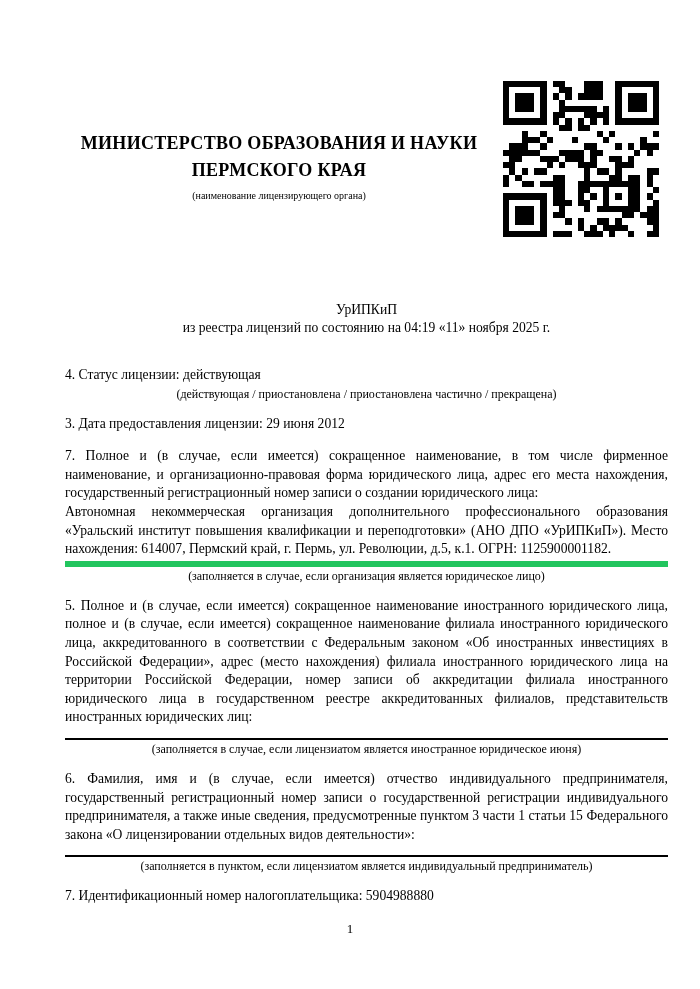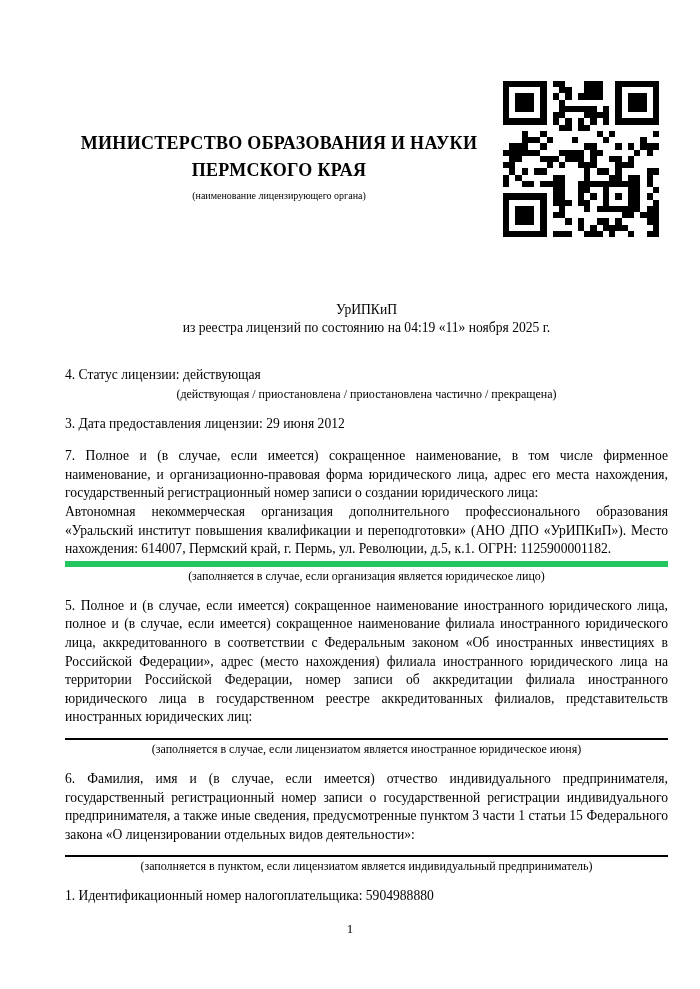--- a/index.html
+++ b/index.html
@@ -374,20 +374,20 @@
       <p class="note">(заполняется в случае, если лицензиатом является иностранное юридическое июня)</p>
     </div>
 
     <div class="item">
       <p class="justify">6. Фамилия, имя и (в случае, если имеется) отчество индивидуального предпринимателя, государственный регистрационный номер записи о государственной регистрации индивидуального предпринимателя, а также иные сведения, предусмотренные пунктом 3 части 1 статьи 15 Федерального закона «О лицензировании отдельных видов деятельности»:</p>
       <div class="fill-line"></div>
       <p class="note">(заполняется в пунктом, если лицензиатом является индивидуальный предприниматель)</p>
     </div>
 
     <div class="item">
-      <p>1. Идентификационный номер налогоплательщика: 5904988880</p>
+      <p>7. Идентификационный номер налогоплательщика: 5904988880</p>
     </div>
 
   </main>
 
   <footer class="page-number">1</footer>
 
 </div>
 
 </body></html>

